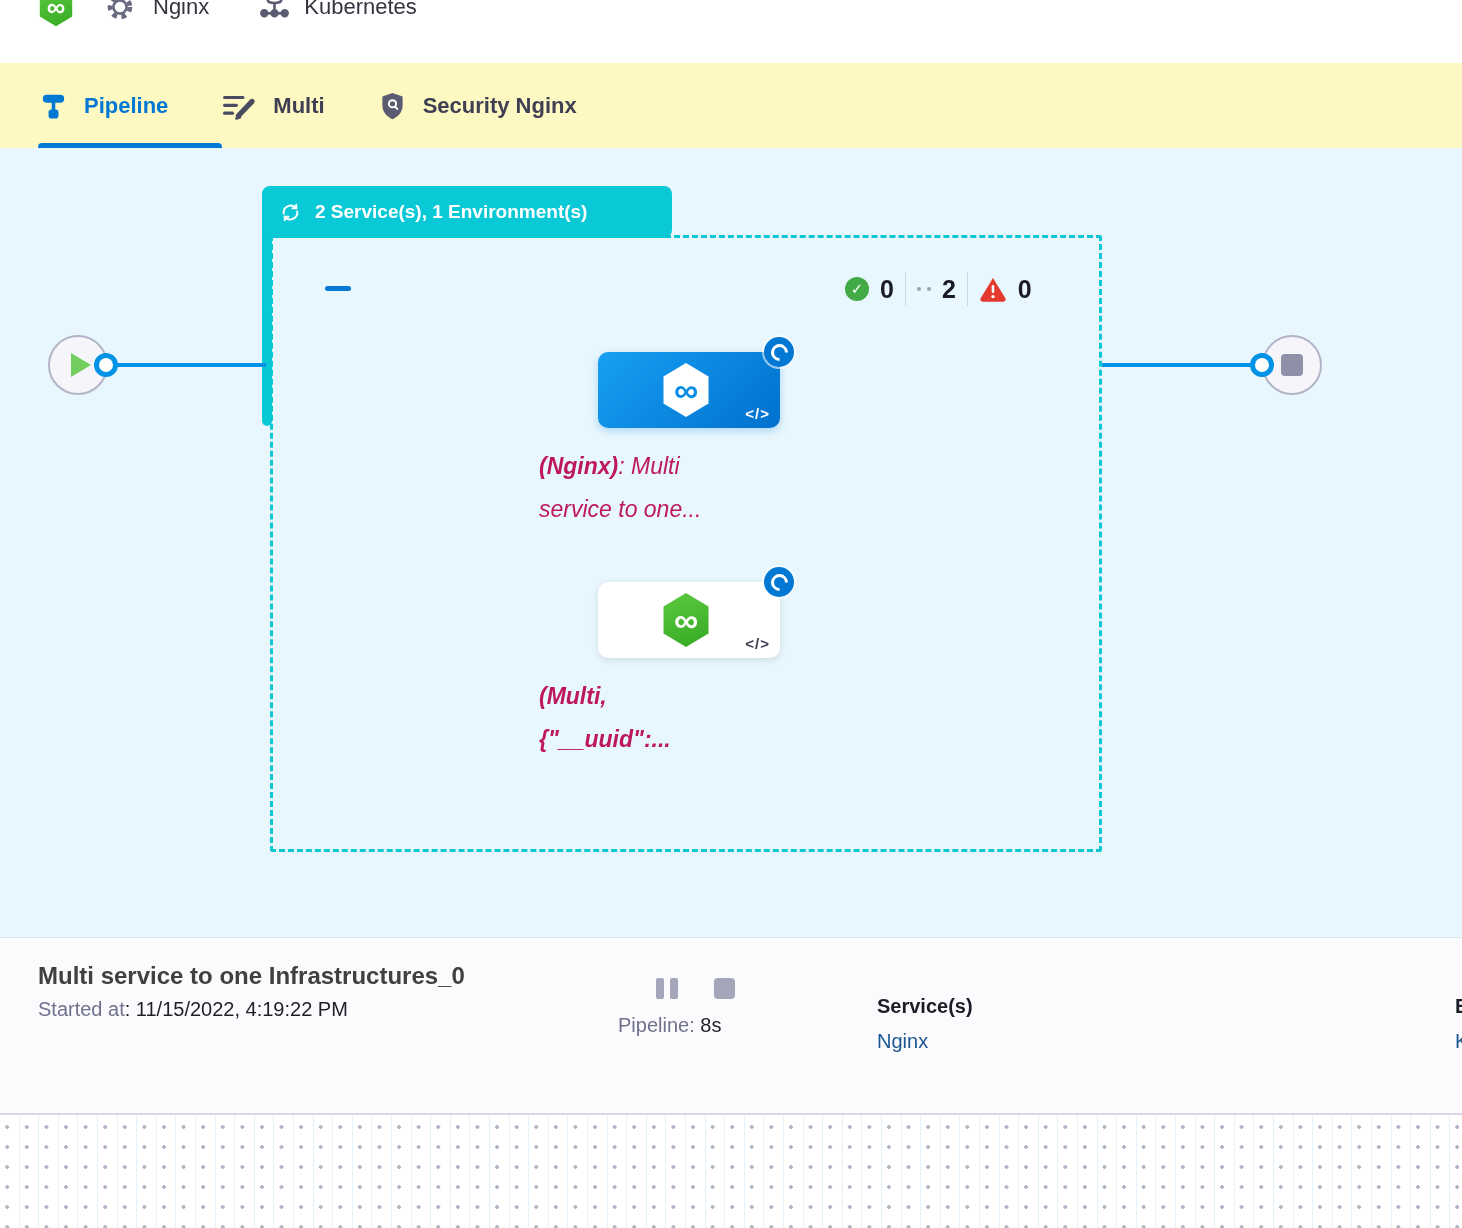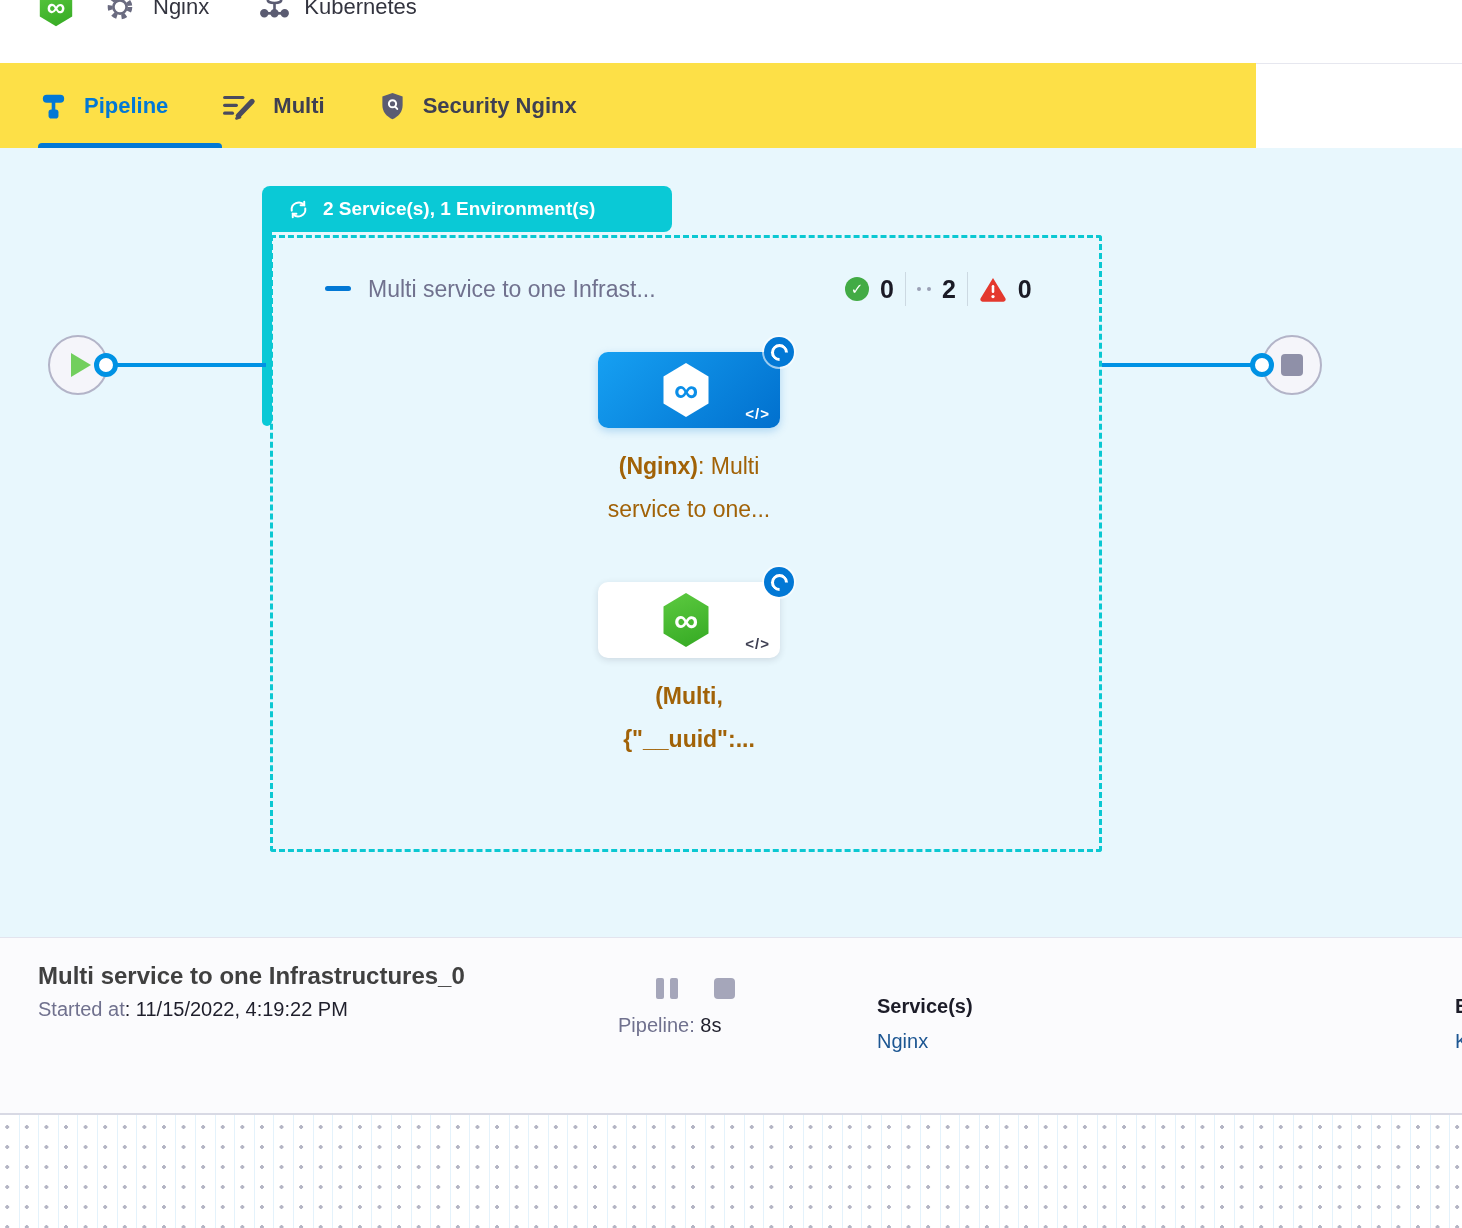--- a/index.html
+++ b/index.html
@@ -10,29 +10,29 @@
   }
   
   .header{position:absolute;left:0;top:0;width:1462px;height:63px;background:#ffffff;
     border-bottom:1px solid #e6e7ef;overflow:hidden;}
   .header-row{position:absolute;left:38px;top:-15px;height:44px;display:flex;align-items:center;}
   .hex{clip-path:polygon(50% 2%,95% 26%,95% 74%,50% 98%,5% 74%,5% 26%);display:flex;align-items:center;justify-content:center;}
   .logo-hex{width:36px;height:40px;background:linear-gradient(160deg,#5ecb41,#33a822);color:#fff;font-size:26px;font-weight:700;}
   .crumb{display:flex;align-items:center;cursor:pointer;}
   .crumb-label{font-size:22px;font-weight:500;color:#33343f;}
   
-  .tabbar{position:absolute;left:0;top:63px;width:1256px;height:85px;background:#fde047;}
+  .tabbar{position:absolute;left:0;top:63px;width:1462px;height:85px;background:#fef9c3;}
   .tabs{position:absolute;left:38px;top:0;height:85px;display:flex;align-items:center;gap:50px;}
   .tab{display:flex;align-items:center;gap:17px;font-size:22px;font-weight:600;color:#3e3f52;cursor:pointer;padding:0 2px;}
   .tab.active{color:#0278d5;}
   .tab-underline{position:absolute;left:38px;bottom:0;width:184px;height:5px;background:#0278d5;border-radius:4px 4px 0 0;}
   
   .canvas{position:absolute;left:0;top:148px;width:1462px;height:789px;background:#e8f7fd;}
-  .group-badge{position:absolute;left:262px;top:38px;width:410px;height:46px;background:#0ac9d6;
-    border-radius:8px;display:flex;align-items:center;gap:12px;padding:0 24px;box-sizing:border-box;cursor:pointer;}
+  .group-badge{position:absolute;left:262px;top:38px;width:410px;height:52px;background:#0ac9d6;
+    border-radius:8px;display:flex;align-items:center;gap:12px;padding:0 16px;box-sizing:border-box;cursor:pointer;}
   .group-badge span{color:#fff;font-size:19px;font-weight:600;}
   .group-bar{position:absolute;left:262px;top:60px;width:10px;height:218px;background:#0ac9d6;border-radius:0 0 5px 5px;}
   .dashed-box{position:absolute;left:270px;top:87px;width:832px;height:617px;
     border:3px dashed #0bc8d2;border-radius:3px;box-sizing:border-box;}
   .edge{position:absolute;height:4px;background:#0092e4;top:215px;}
   .edge.left{left:106px;width:160px;}
   .edge.right{left:1102px;width:160px;}
   .node-circle{position:absolute;width:60px;height:60px;border-radius:50%;background:#f5f5fa;
     border:2px solid #b3b4c8;box-sizing:border-box;top:187px;display:flex;align-items:center;justify-content:center;}
   .start-node{left:48px;}
@@ -61,21 +61,21 @@
   .card-hex.green-hex{background:linear-gradient(160deg,#5ecb41,#33a822);color:#ffffff;}
   .code-glyph{position:absolute;right:10px;bottom:6px;font-size:15px;font-weight:700;letter-spacing:1px;cursor:pointer;}
   .code-glyph.on-blue{color:#ffffff;}
   .code-glyph.on-white{color:#3e3f52;}
   .ring-badge{position:absolute;left:764px;width:30px;height:30px;border-radius:50%;background:#0278d5;
     display:flex;align-items:center;justify-content:center;cursor:pointer;box-shadow:0 0 0 2px rgba(255,255,255,.6);}
   .ring-badge.top{top:189px;}
   .ring-badge.bottom{top:419px;}
   .ring-badge i{display:block;width:17px;height:17px;border-radius:50%;border:3px solid #fff;border-bottom-color:transparent;
     box-sizing:border-box;transform:rotate(-45deg);}
-  .stage-label{position:absolute;left:539px;width:300px;text-align:center;font-size:23px;color:#a16207;line-height:43px;}
+  .stage-label{position:absolute;left:539px;width:300px;font-size:23px;color:#be185d;line-height:43px;font-style:italic;}
   .stage-label .b{font-weight:700;}
   .stage-label.first{top:297px;}
   .stage-label.second{top:527px;font-weight:700;}
   
   .footer{position:absolute;left:0;top:937px;width:1462px;height:176px;background:#fbfbfd;border-top:1px solid #e3e4ee;}
   .exec-title{position:absolute;left:38px;top:24px;font-size:24px;font-weight:700;color:#404040;}
   .started{position:absolute;left:38px;top:60px;font-size:20px;}
   .muted{color:#70718e;}
   .dark{color:#1f1f2c;}
   .pause-btn{position:absolute;left:656px;top:40px;display:flex;gap:6px;cursor:pointer;}
@@ -195,21 +195,20 @@
   <div class="node-circle start-node">
     <div class="play-tri"></div>
   </div>
   <div class="port left"></div>
   <div class="node-circle end-node">
     <div class="stop-sq"></div>
   </div>
   <div class="port right"></div>
 
   <div class="collapse-minus"></div>
-  <div class="group-title">Multi service to one Infrast...</div>
   <div class="status-row">
     <span class="check-circle">
         <span>✓</span>
       </span>
     <span class="status-num">0</span>
     <span class="status-div"></span>
     <span class="dots">
         <i></i>
         <i></i>
       </span>

